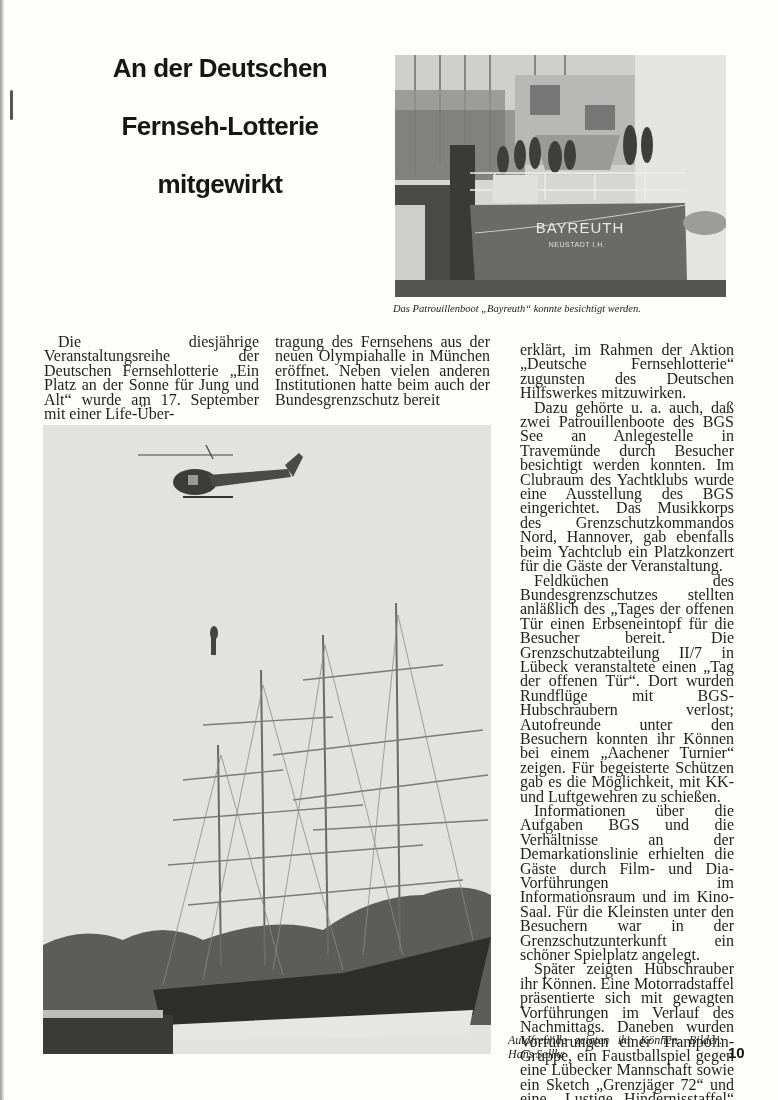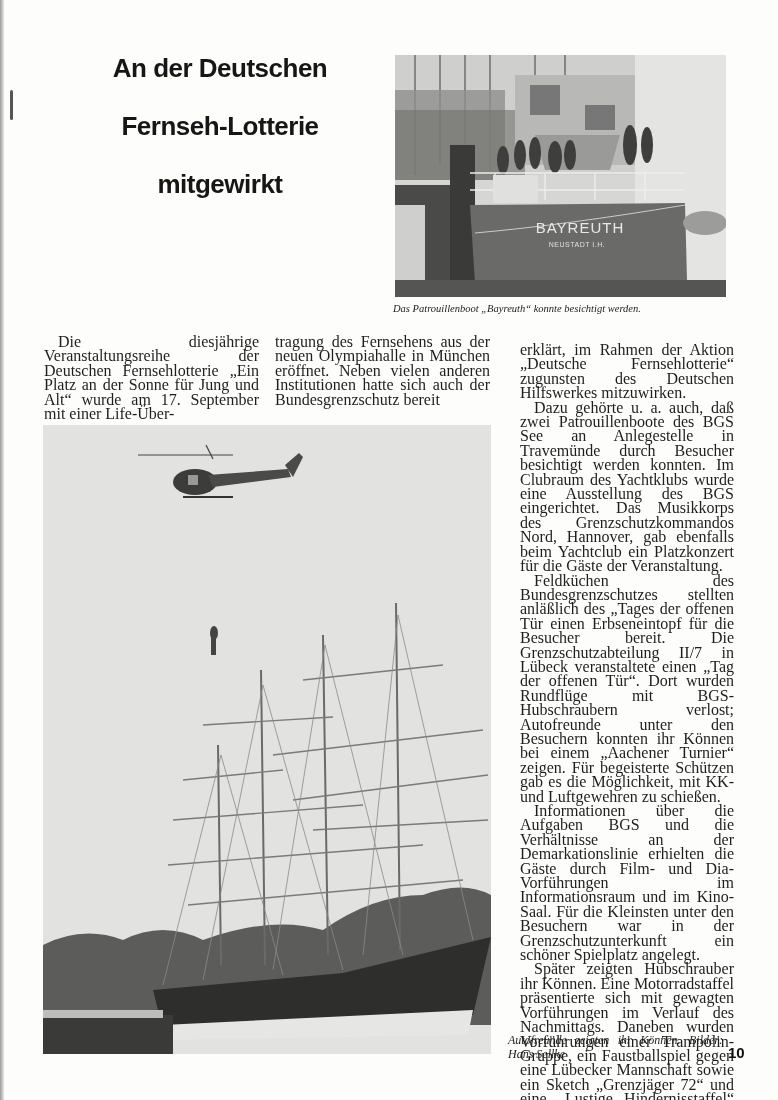--- a/index.html
+++ b/index.html
@@ -111,21 +111,21 @@
 
     <ellipse cx="310" cy="168" rx="22" ry="12" fill="#9c9c9a"></ellipse>
   </svg>
 </div>
 <div class="caption-top">Das Patrouillenboot „Bayreuth“ konnte besichtigt werden.</div>
 
 <div class="col" id="col1">
   <p>Die diesjährige Veranstaltungsreihe der Deutschen Fernsehlotterie „Ein Platz an der Sonne für Jung und Alt“ wurde am 17. September mit einer Life-Über-</p>
 </div>
 <div class="col" id="col2">
-  <p style="text-indent:0">tragung des Fernsehens aus der neuen Olympiahalle in München eröffnet. Neben vielen anderen Institutionen hatte sich auch der Bundesgrenzschutz bereit</p>
+  <p style="text-indent:0">tragung des Fernsehens aus der neuen Olympiahalle in München eröffnet. Neben vielen anderen Institutionen hatte beim auch der Bundesgrenzschutz bereit</p>
 </div>
 <div class="col" id="col3">
   <p style="text-indent:0">erklärt, im Rahmen der Aktion „Deutsche Fernsehlotterie“ zugunsten des Deutschen Hilfswerkes mitzuwirken.</p>
   <p>Dazu gehörte u. a. auch, daß zwei Patrouillenboote des BGS See an Anlegestelle in Travemünde durch Besucher besichtigt werden konnten. Im Clubraum des Yachtklubs wurde eine Ausstellung des BGS eingerichtet. Das Musikkorps des Grenzschutzkommandos Nord, Hannover, gab ebenfalls beim Yachtclub ein Platzkonzert für die Gäste der Veranstaltung.</p>
   <p>Feldküchen des Bundesgrenzschutzes stellten anläßlich des „Tages der offenen Tür einen Erbseneintopf für die Besucher bereit. Die Grenzschutzabteilung II/7 in Lübeck veranstaltete einen „Tag der offenen Tür“. Dort wurden Rundflüge mit BGS-Hubschraubern verlost; Autofreunde unter den Besuchern konnten ihr Können bei einem „Aachener Turnier“ zeigen. Für begeisterte Schützen gab es die Möglichkeit, mit KK- und Luftgewehren zu schießen.</p>
   <p>Informationen über die Aufgaben BGS und die Verhältnisse an der Demarkationslinie erhielten die Gäste durch Film- und Dia-Vorführungen im Informationsraum und im Kino-Saal. Für die Kleinsten unter den Besuchern war in der Grenzschutzunterkunft ein schöner Spielplatz angelegt.</p>
   <p><span>Später zeigten Hubschrauber ihr Können. Eine Motorradstaffel präsentierte sich mit gewagten Vorführungen im Verlauf des Nachmittags. Daneben wurden Vorführungen einer Trampolin-Gruppe, ein Faustballspiel gegen eine Lübecker Mannschaft sowie ein Sketch „Grenzjäger 72“ und eine „Lustige Hindernisstaffel“ gezeigt.</span> <span class="sig">FB</span></p>
 </div>
 
 <div class="photo" id="photo-main">

